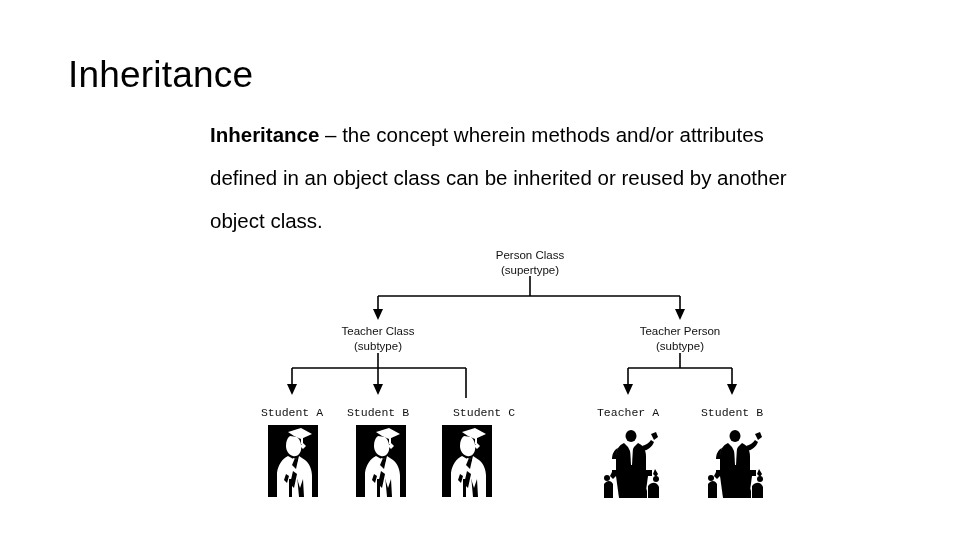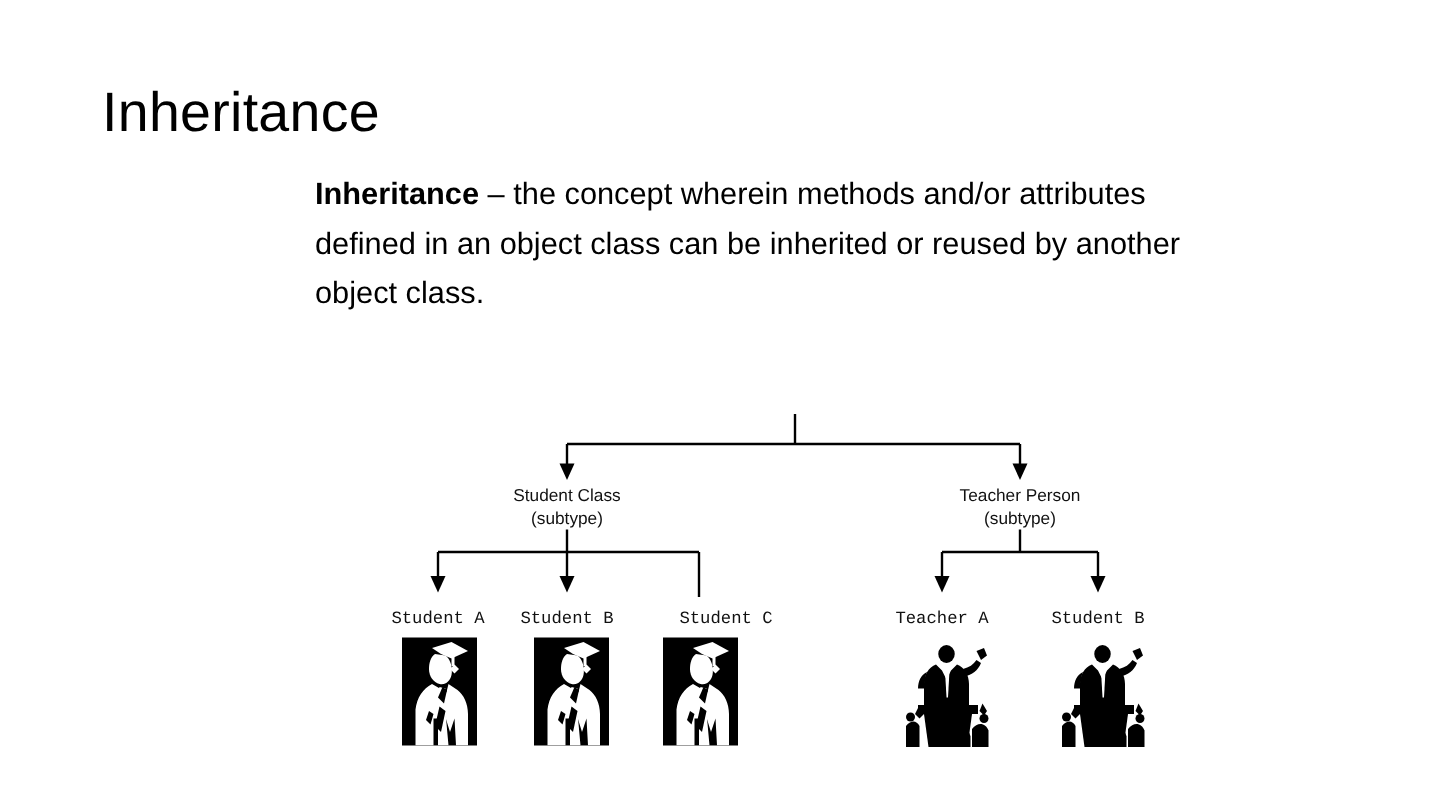--- a/index.html
+++ b/index.html
@@ -34,21 +34,21 @@
     color: #000000;
   }
 
   
   .body-block {
     position: absolute;
     left: 210px;
     top: 113px;
     width: 600px;
     font-size: 20.5px;
-    line-height: 33px;
+    line-height: 43px;
     color: #000000;
   }
   .body-block .lead {
     font-weight: bold;
   }
 
   
   .diagram {
     position: absolute;
     left: 0px;
@@ -131,23 +131,27 @@
         <line x1="628" y1="128" x2="732" y2="128"></line>
         <line x1="628" y1="128" x2="628" y2="146"></line>
         <line x1="732" y1="128" x2="732" y2="146"></line>
       </g>
       <polygon points="292,155 287,144 297,144" fill="#000000"></polygon>
       <polygon points="378,155 373,144 383,144" fill="#000000"></polygon>
       <polygon points="628,155 623,144 633,144" fill="#000000"></polygon>
       <polygon points="732,155 727,144 737,144" fill="#000000"></polygon>
     </svg>
 
+    <div class="node-label" style="left:470px; top:8px; width:120px;">
+      <span>Person Class</span>
+      <span class="l2">(supertype)</span>
+    </div>
 
     <div class="node-label" style="left:318px; top:84px; width:120px;">
-      <span>Student Class</span>
+      <span>Teacher Class</span>
       <span class="l2">(subtype)</span>
     </div>
 
     <div class="node-label" style="left:620px; top:84px; width:120px;">
       <span>Teacher Person</span>
       <span class="l2">(subtype)</span>
     </div>
 
     <div class="leaf-label" style="left:242px; top:166px; width:100px;">Student A</div>
     <div class="leaf-label" style="left:328px; top:166px; width:100px;">Student B</div>

